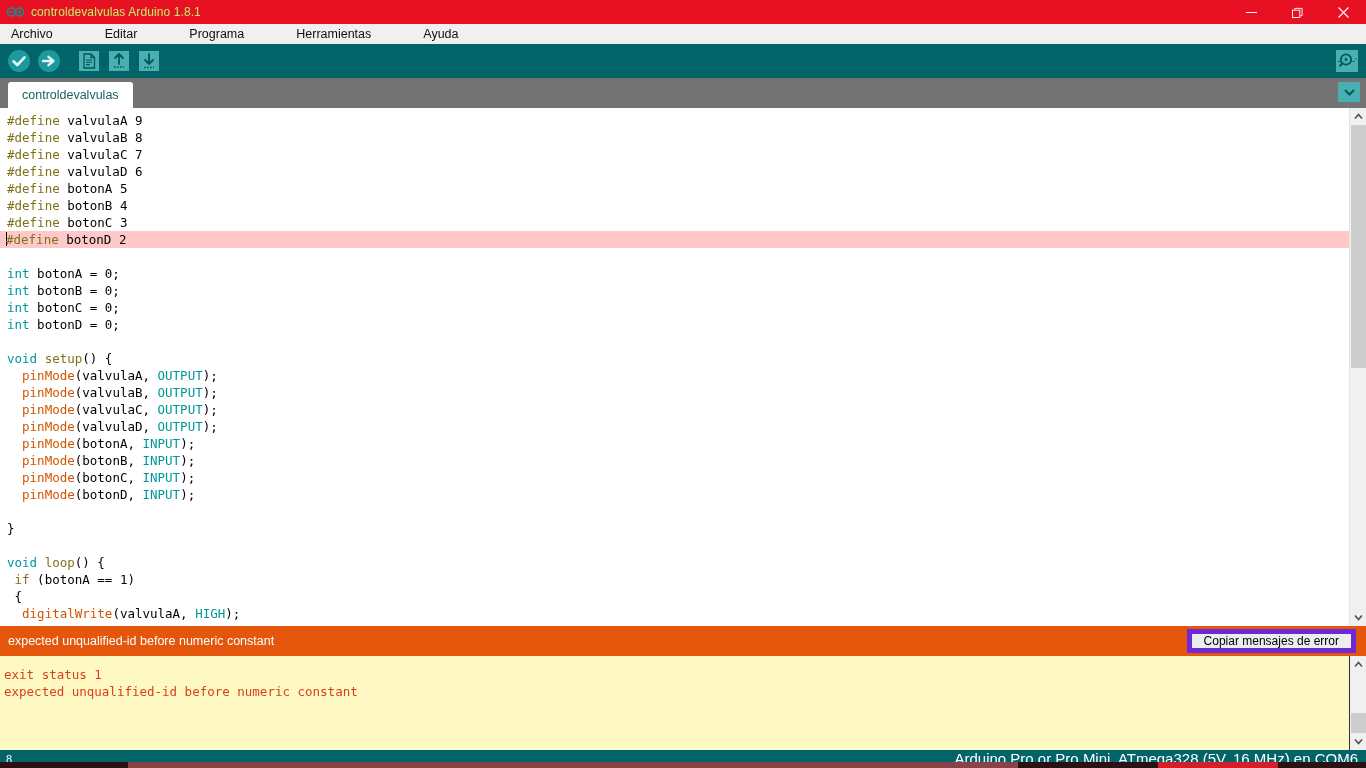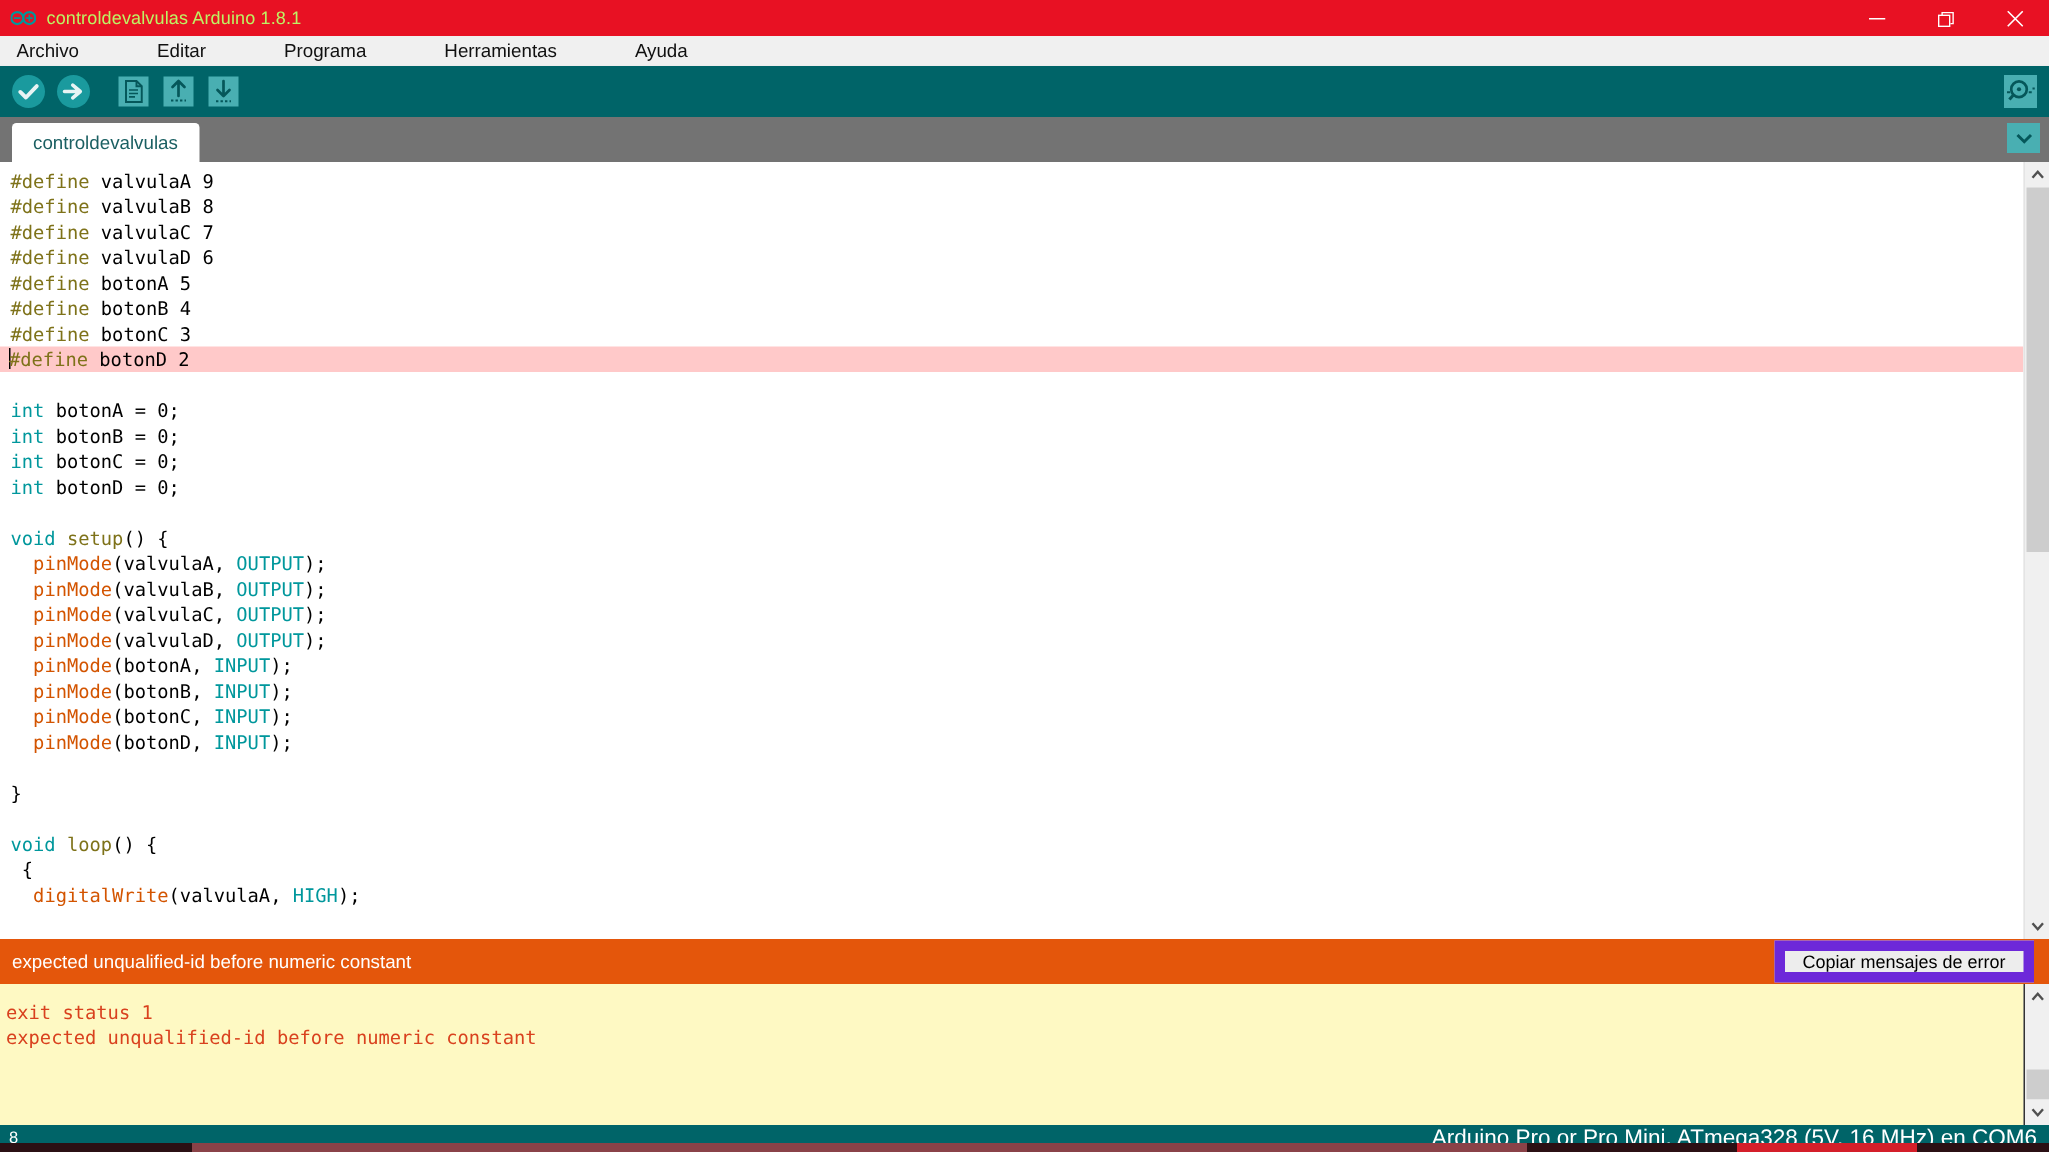--- a/index.html
+++ b/index.html
@@ -128,21 +128,21 @@
     flex: 0 0 30px; height: 30px; background: #E4560B;
     display: flex; align-items: center; padding: 0 8px;
     position: relative;
   }
   .errorbar-text {
     color: #ffffff; font-size: 12.5px; white-space: nowrap;
   }
   .copy-btn {
     margin-left: auto; margin-right: 2px;
     background: #EDEDED; color: #000;
-    border: 7px solid #6d28d9;
+    border: 5px solid #6d28d9;
     font-size: 12px; padding: 0 12px;
     line-height: 14px; white-space: nowrap;
     font-family: "Liberation Sans", sans-serif;
   }
 
   
   .console {
     flex: 0 0 94px; height: 94px; background: #fef9c3;
     display: flex; overflow: hidden; position: relative;
   }
@@ -307,20 +307,21 @@
         <div class="code-line"><span class="k-plain">  </span><span class="k-fn">pinMode</span><span class="k-plain">(valvulaC, </span><span class="k-type">OUTPUT</span><span class="k-plain">);</span></div>
         <div class="code-line"><span class="k-plain">  </span><span class="k-fn">pinMode</span><span class="k-plain">(valvulaD, </span><span class="k-type">OUTPUT</span><span class="k-plain">);</span></div>
         <div class="code-line"><span class="k-plain">  </span><span class="k-fn">pinMode</span><span class="k-plain">(botonA, </span><span class="k-type">INPUT</span><span class="k-plain">);</span></div>
         <div class="code-line"><span class="k-plain">  </span><span class="k-fn">pinMode</span><span class="k-plain">(botonB, </span><span class="k-type">INPUT</span><span class="k-plain">);</span></div>
         <div class="code-line"><span class="k-plain">  </span><span class="k-fn">pinMode</span><span class="k-plain">(botonC, </span><span class="k-type">INPUT</span><span class="k-plain">);</span></div>
         <div class="code-line"><span class="k-plain">  </span><span class="k-fn">pinMode</span><span class="k-plain">(botonD, </span><span class="k-type">INPUT</span><span class="k-plain">);</span></div>
         <div class="code-line">&nbsp;</div>
         <div class="code-line"><span class="k-plain">}</span></div>
         <div class="code-line">&nbsp;</div>
         <div class="code-line"><span class="k-type">void</span><span class="k-plain"> </span><span class="k-pre">loop</span><span class="k-plain">() {</span></div>
+        <div class="code-line"><span class="k-plain"> </span><span class="k-pre">if</span><span class="k-plain"> (botonA == 1)</span></div>
         <div class="code-line"><span class="k-plain"> {</span></div>
         <div class="code-line"><span class="k-plain">  </span><span class="k-fn">digitalWrite</span><span class="k-plain">(valvulaA, </span><span class="k-type">HIGH</span><span class="k-plain">);</span></div>
       </div>
     <div class="vscroll">
       <div class="vs-arrow">
         <svg width="9" height="7" viewBox="0 0 9 7">
             <path d="M1 5.5 L4.5 1.5 L8 5.5" fill="none" stroke="#505050" stroke-width="1.6"></path>
           </svg>
       </div>
       <div class="vs-thumb" id="vs-thumb" style="top: 17px; height: 243px;"></div>

